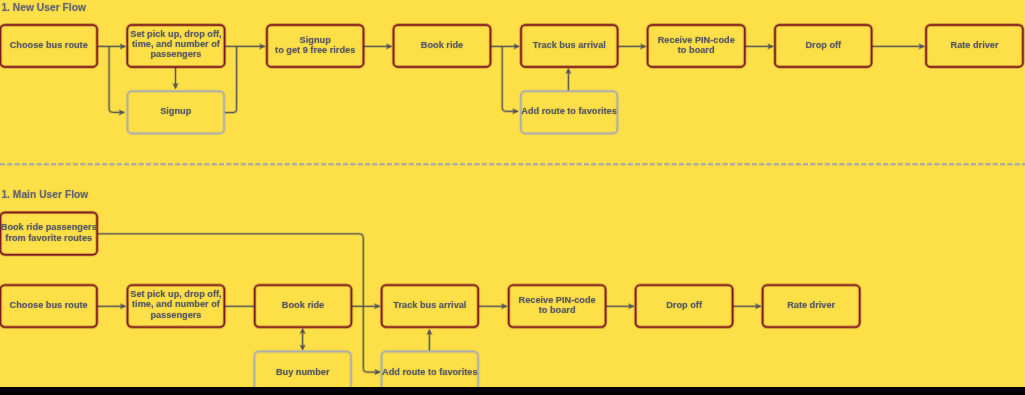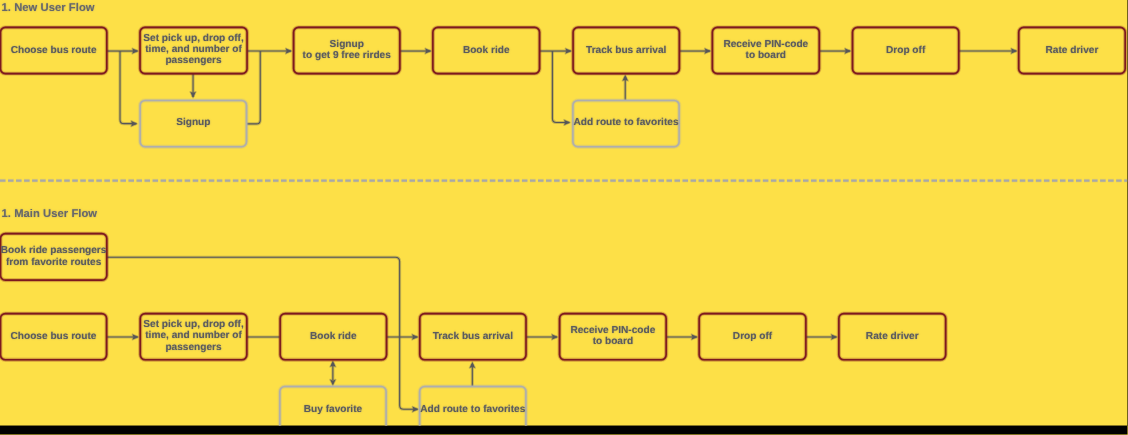--- a/index.html
+++ b/index.html
@@ -340,17 +340,17 @@
       <div class="nlabel" style="left: 48.65px; top: 304.8px;">Choose bus route</div>
       <div class="nlabel" style="left: 175.95px; top: 304.8px;">Set pick up, drop off,
 time, and number of
 passengers</div>
       <div class="nlabel" style="left: 303.05px; top: 304.8px;">Book ride</div>
       <div class="nlabel" style="left: 429.9px; top: 304.8px;">Track bus arrival</div>
       <div class="nlabel" style="left: 557.15px; top: 304.8px;">Receive PIN-code
 to board</div>
       <div class="nlabel" style="left: 684.1px; top: 304.8px;">Drop off</div>
       <div class="nlabel" style="left: 811.15px; top: 304.8px;">Rate driver</div>
-      <div class="nlabel" style="left: 302.7px; top: 371.55px;">Buy favorite</div>
+      <div class="nlabel" style="left: 302.7px; top: 371.55px;">Buy number</div>
       <div class="nlabel" style="left: 429.8px; top: 371.55px;">Add route to favorites</div>
     </div>
 
 </div>
 
 </body></html>

